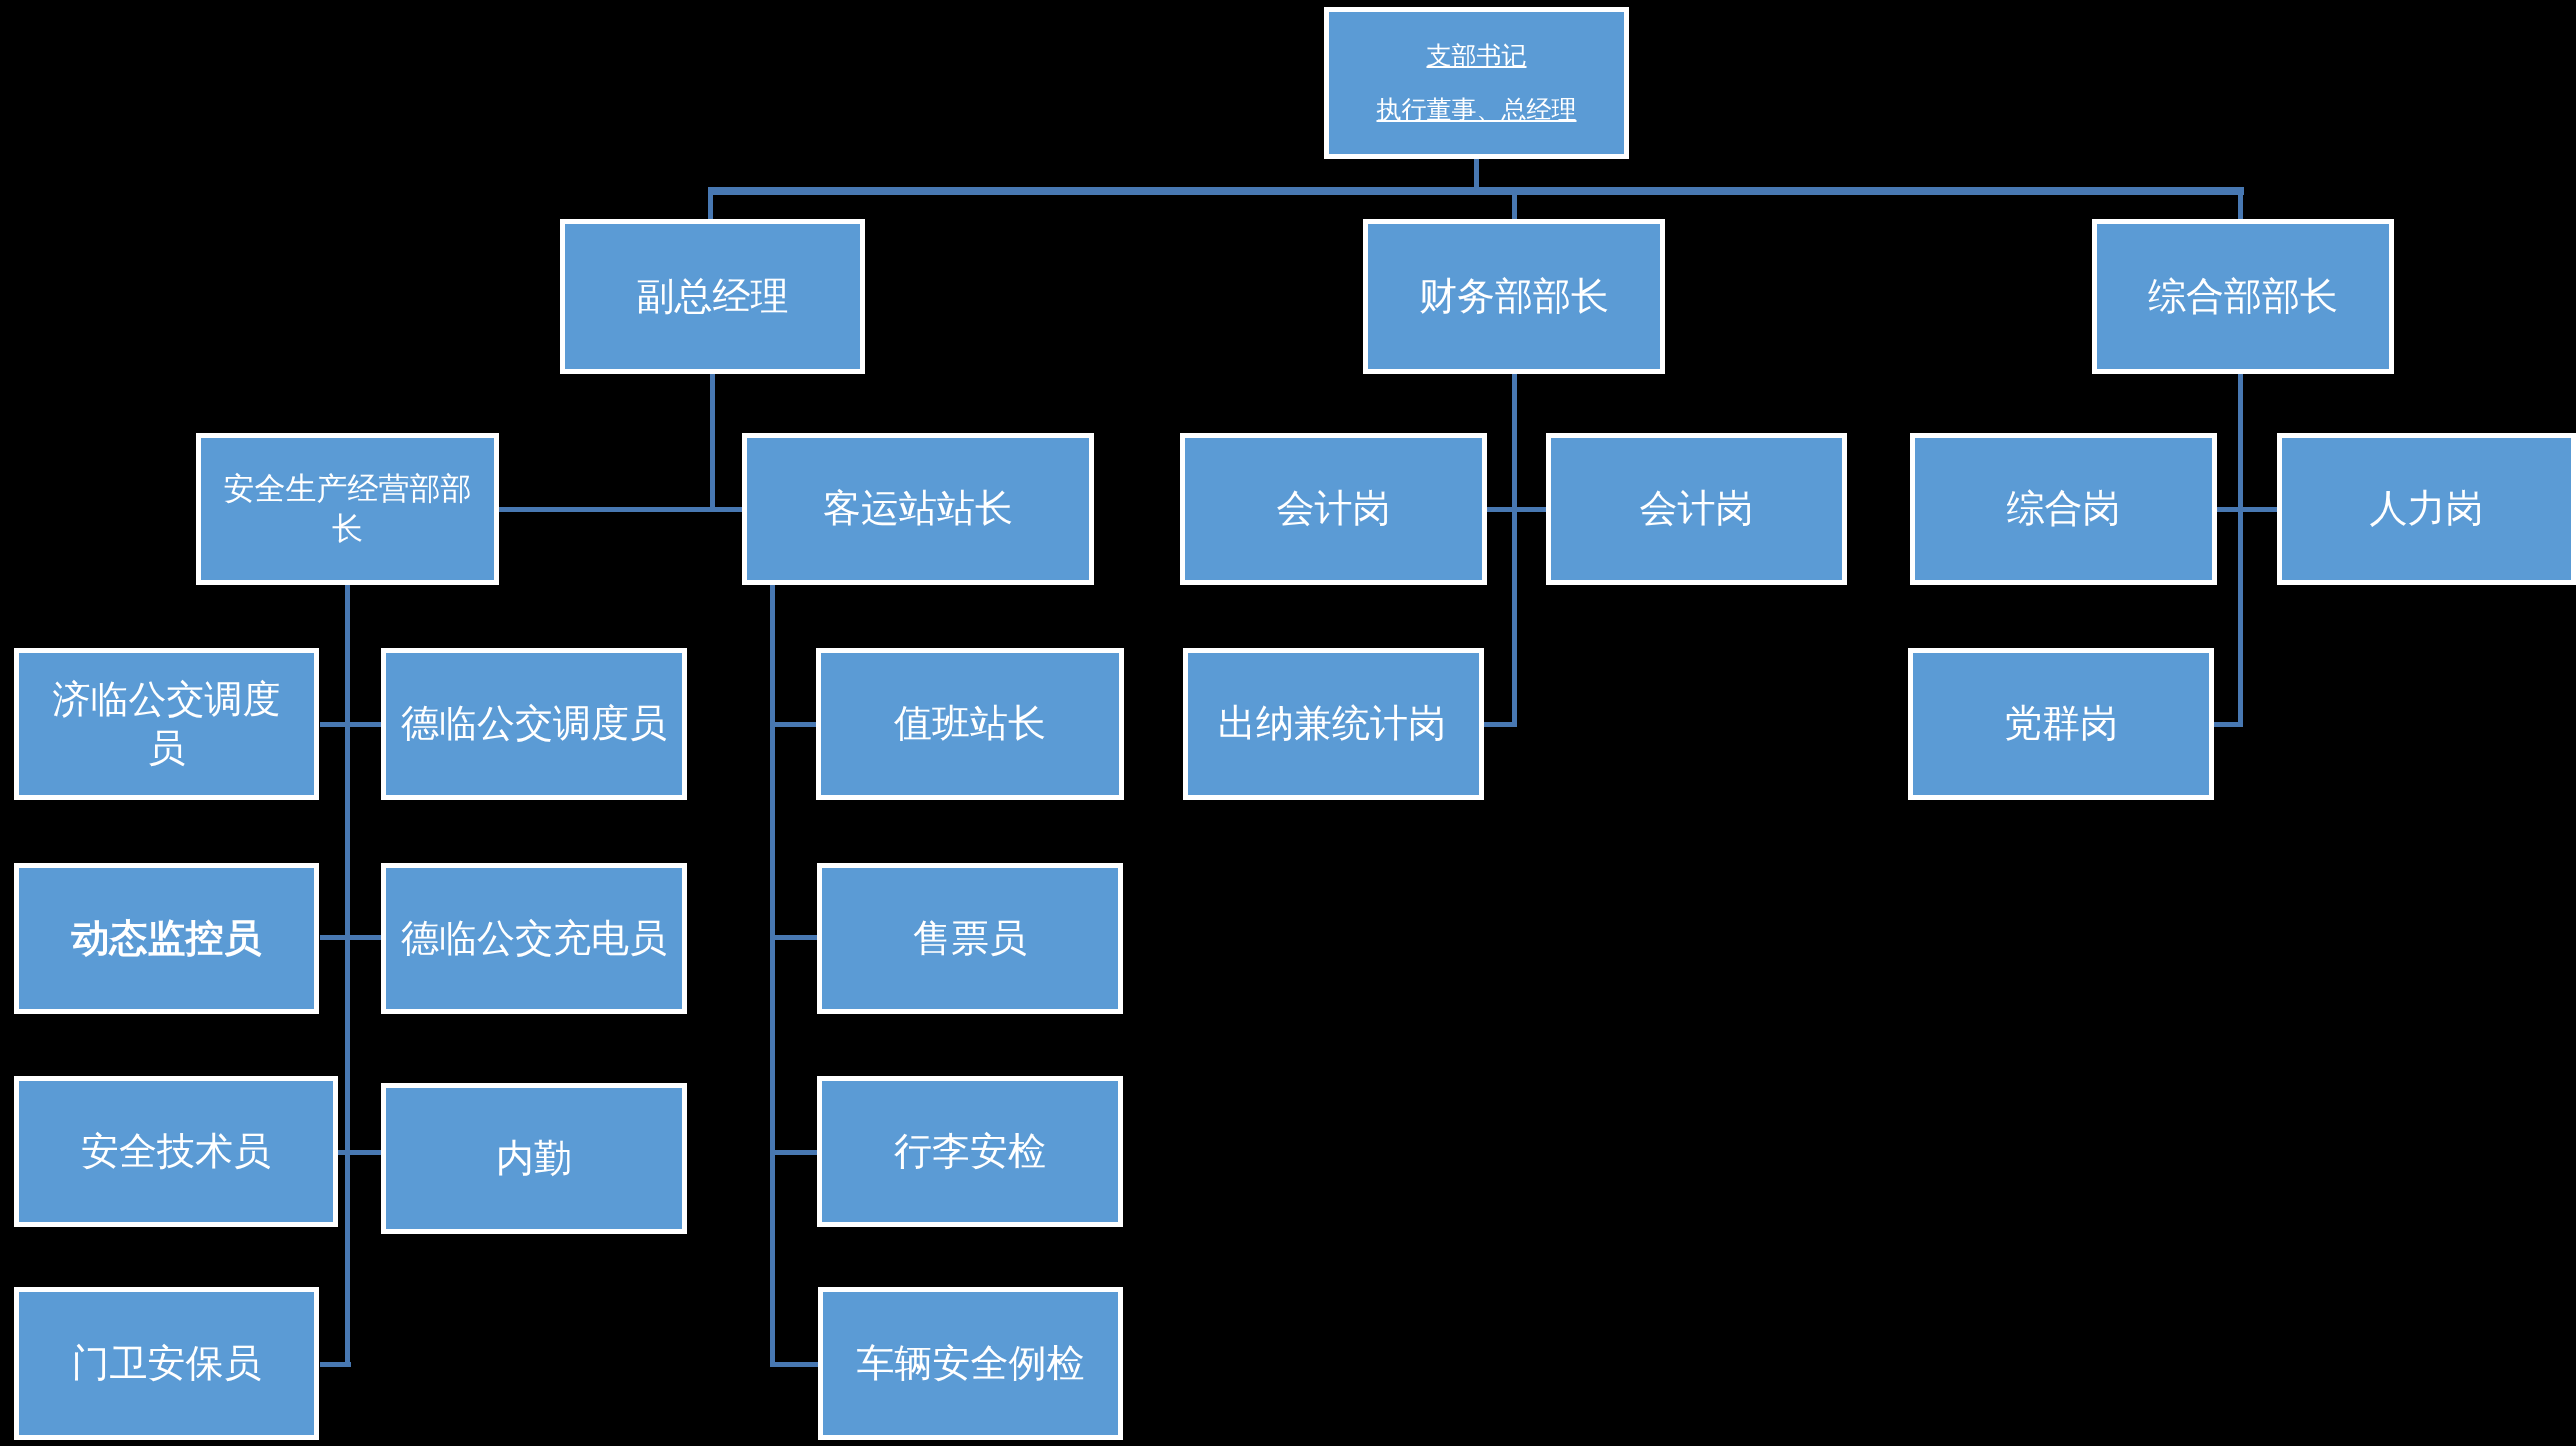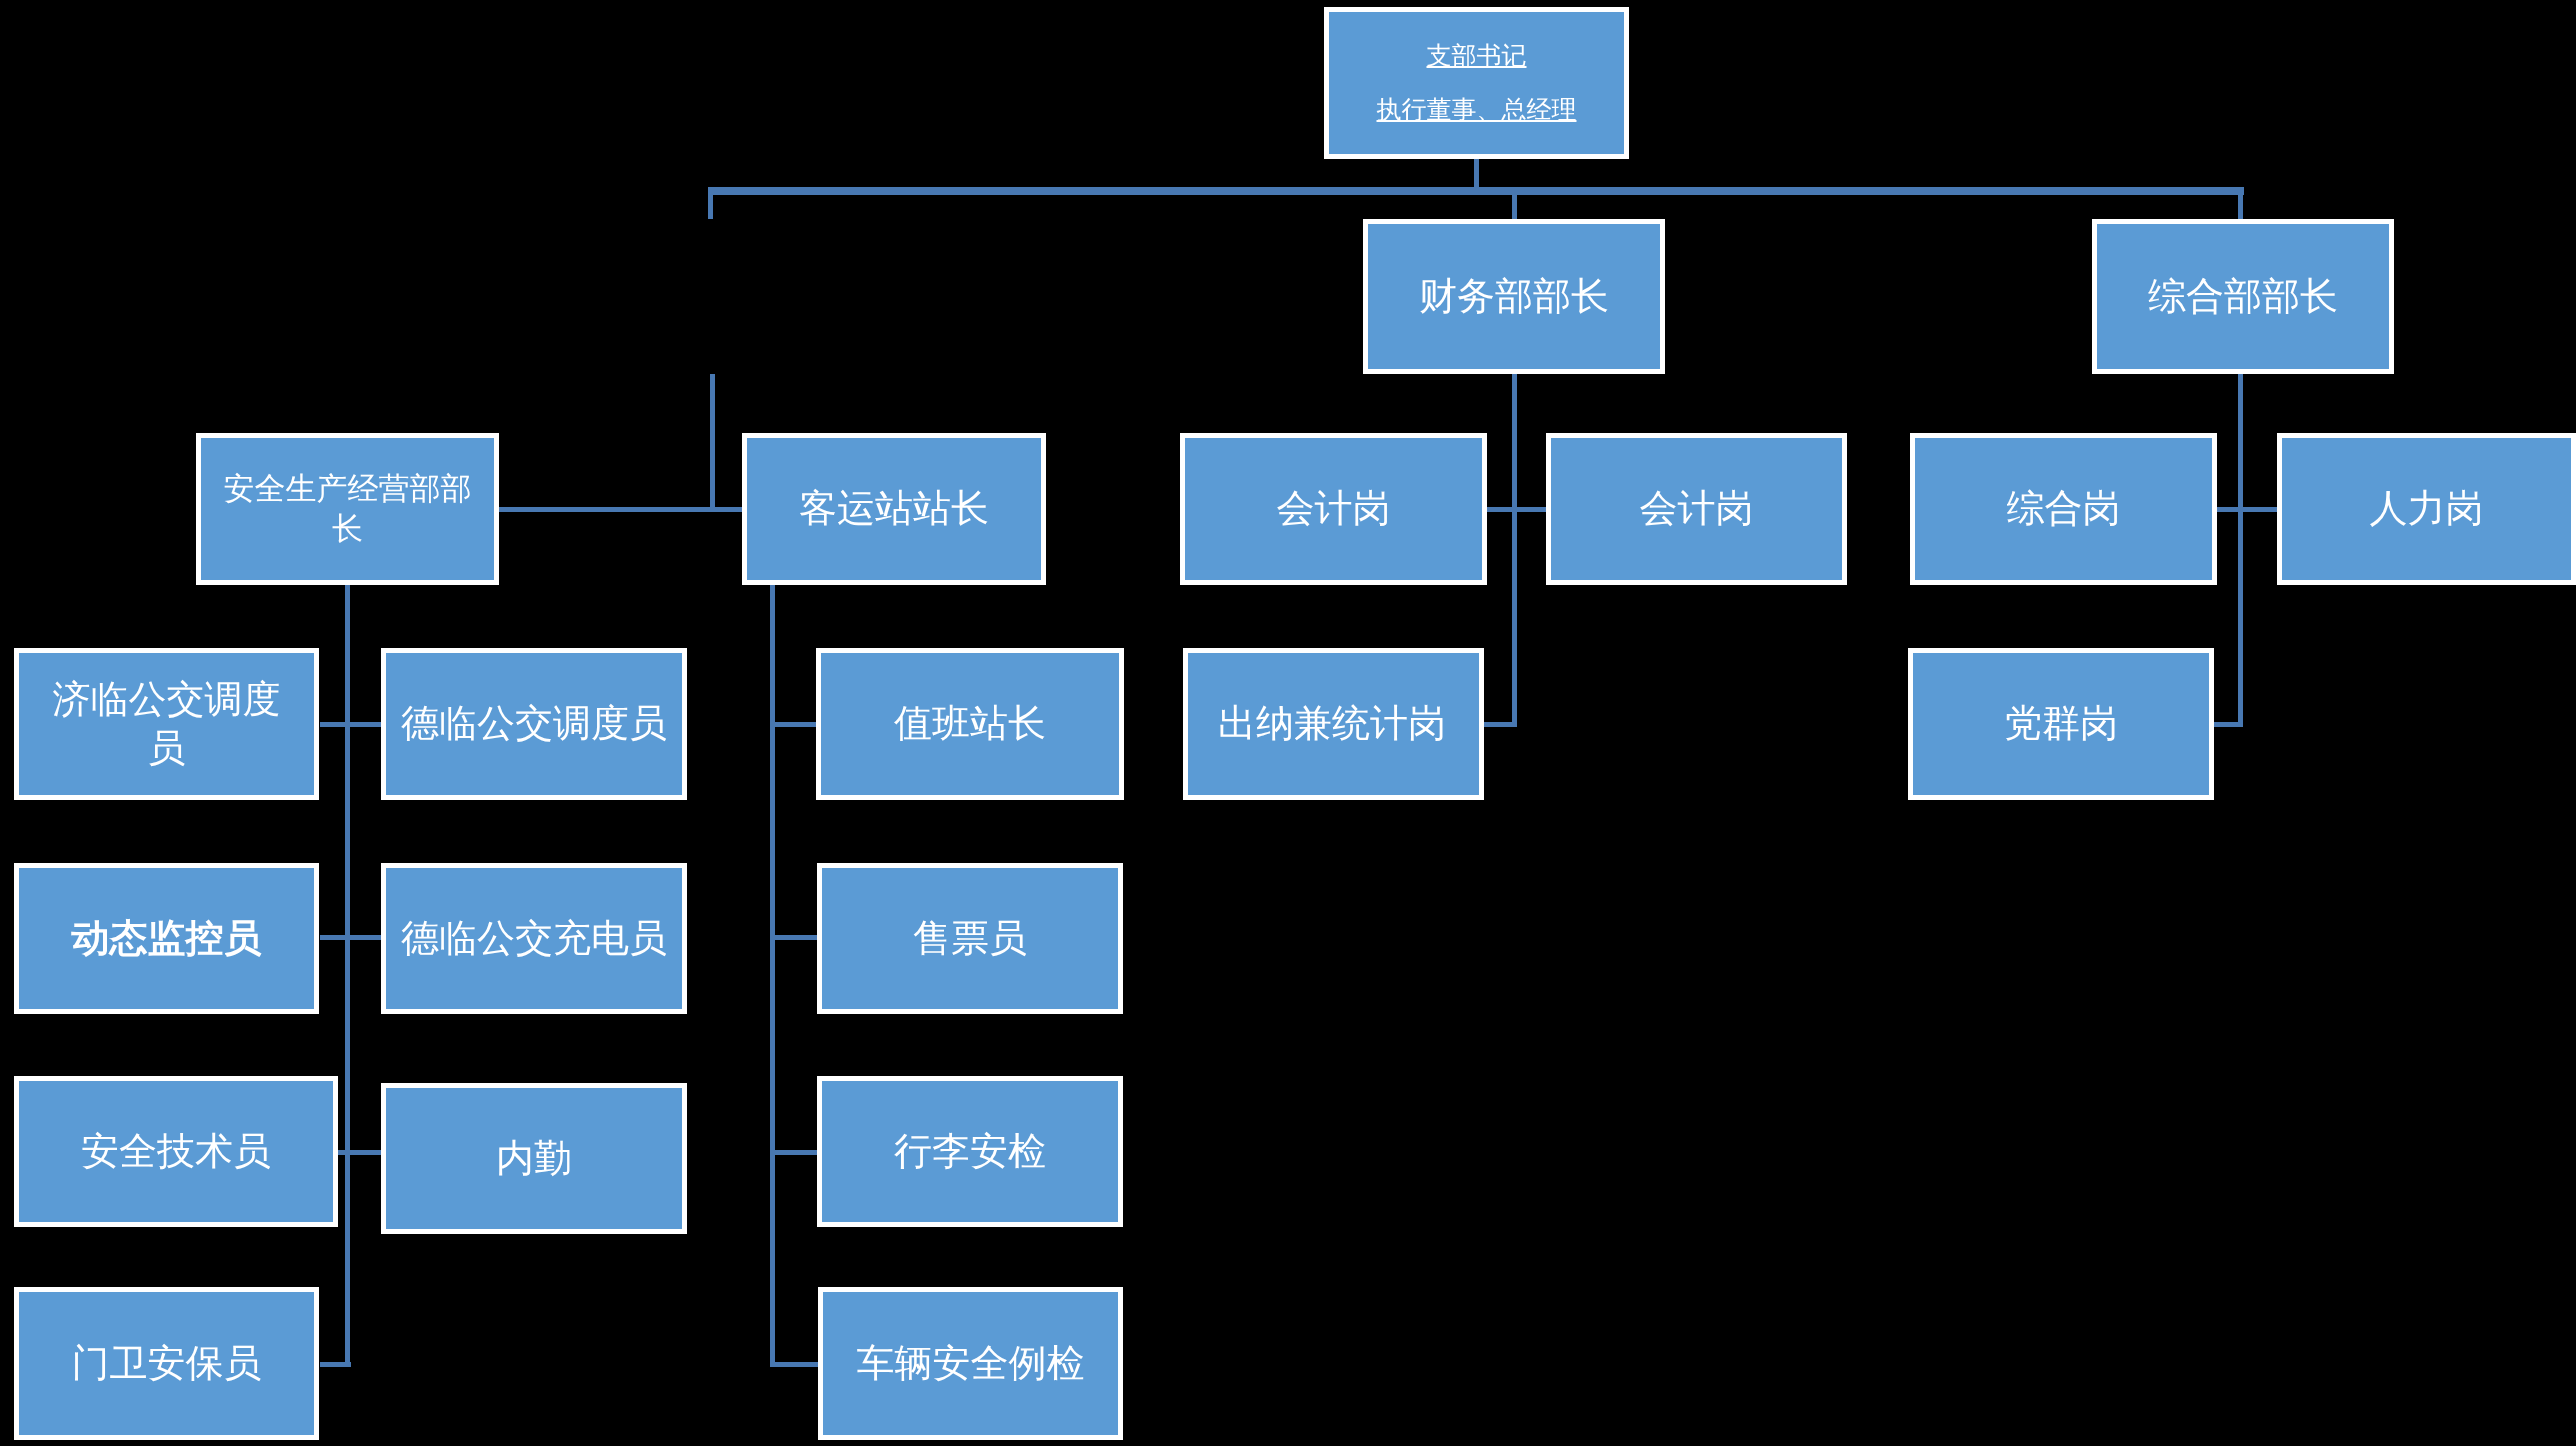--- a/index.html
+++ b/index.html
@@ -64,31 +64,34 @@
 
   <div class="line v" style="left:2238px;top:374px;height:353px;"></div>
   <div class="line h" style="left:2217px;top:507px;width:60px;"></div>
   <div class="line h" style="left:2214px;top:722px;width:29px;"></div>
 
   <div class="node top" style="left:1324px;top:6.6px;width:305px;height:152px;text-decoration:underline;">
     <span class="l1">支部书记</span>
     <span class="l2">执行董事、总经理</span>
   </div>
 
+  <div class="node" style="left:560px;top:219px;width:305px;height:155px;">
+    <span>副总经理</span>
+  </div>
   <div class="node" style="left:1363px;top:219px;width:302px;height:155px;">
     <span>财务部部长</span>
   </div>
   <div class="node" style="left:2092px;top:219px;width:302px;height:155px;">
     <span>综合部部长</span>
   </div>
 
   <div class="node small" style="left:196px;top:433px;width:303px;height:152px;">
     <span>安全生产经营部部长</span>
   </div>
-  <div class="node" style="left:742px;top:433px;width:304px;height:152px;">
+  <div class="node" style="left:742px;top:433px;width:352px;height:152px;">
     <span>客运站站长</span>
   </div>
   <div class="node" style="left:1180px;top:433px;width:307px;height:152px;">
     <span>会计岗</span>
   </div>
   <div class="node" style="left:1546px;top:433px;width:301px;height:152px;">
     <span>会计岗</span>
   </div>
   <div class="node" style="left:1910px;top:433px;width:307px;height:152px;">
     <span>综合岗</span>

